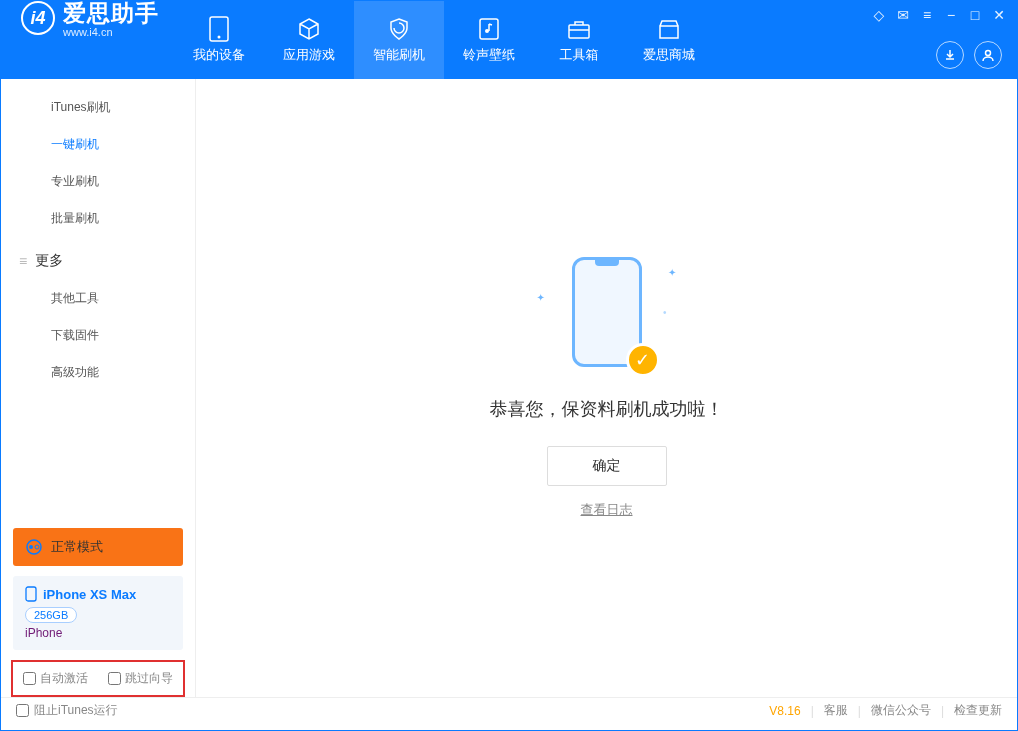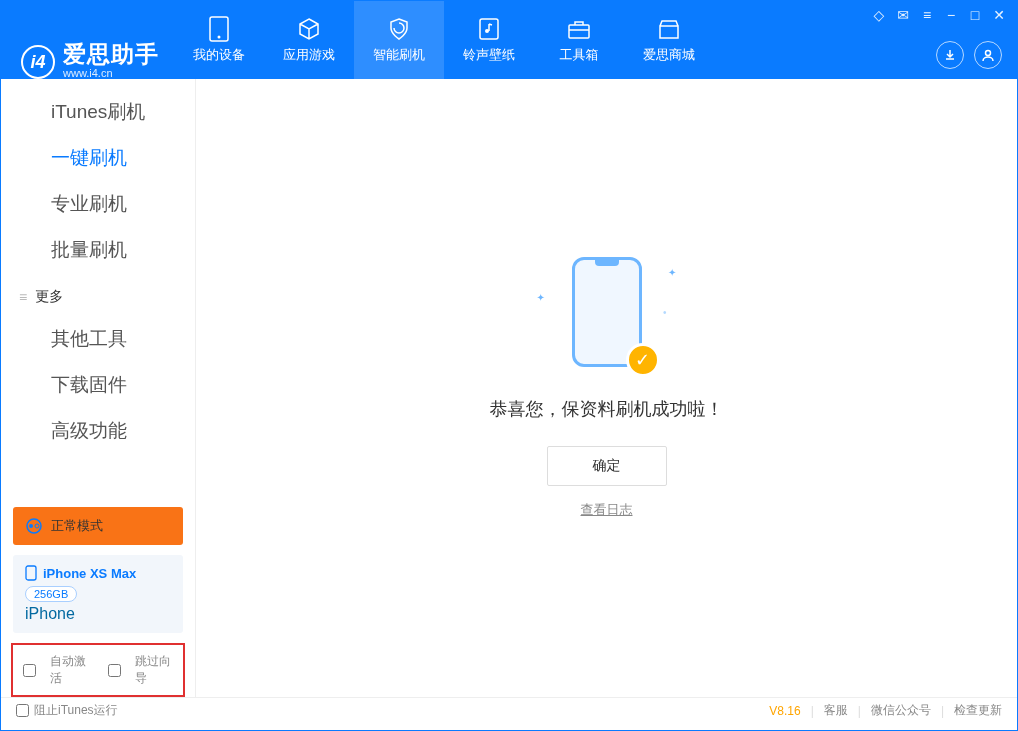--- a/index.html
+++ b/index.html
@@ -1,44 +1,44 @@
 <!DOCTYPE html>
 <html><head>
 <meta charset="utf-8">
 <style>
 * { margin: 0; padding: 0; box-sizing: border-box; font-family: "Microsoft YaHei", Arial, sans-serif; }
 body { background: #fff; width: 1018px; height: 731px; overflow: hidden; border: 1px solid #0a7bff; }
 .header { background: #0a7bff; height: 78px; display: flex; align-items: stretch; color: #fff; position: relative; }
-.logo-area { display: flex; align-items: flex-end; padding: 0 15px 0 20px; }
+.logo-area { display: flex; align-items: flex-start; padding: 0 15px 0 20px; }
 .logo-icon { width: 34px; height: 34px; border: 2.5px solid #fff; border-radius: 50%; display: flex; align-items: center; justify-content: center; font-size: 18px; font-weight: bold; font-style: italic; margin-right: 8px; }
 .logo-text { display: flex; flex-direction: column; line-height: 1.1; }
 .logo-title { font-size: 23px; font-weight: bold; letter-spacing: 1px; }
 .logo-sub { font-size: 11px; opacity: 0.85; }
 .nav-tabs { display: flex; flex: 1; }
 .nav-tab { width: 90px; display: flex; flex-direction: column; align-items: center; justify-content: center; font-size: 13px; cursor: pointer; position: relative; }
 .nav-tab.active { background: rgba(255,255,255,0.15); }
 .nav-tab-icon { width: 26px; height: 26px; margin-bottom: 4px; display: flex; align-items: center; justify-content: center; }
 .header-right { position: absolute; right: 10px; top: 6px; display: flex; gap: 8px; align-items: center; }
 .header-right span { cursor: pointer; font-size: 14px; opacity: 0.9; width: 16px; text-align: center; }
 .header-actions { position: absolute; right: 15px; bottom: 10px; display: flex; gap: 10px; }
 .header-actions .circ { width: 28px; height: 28px; border: 1.5px solid rgba(255,255,255,0.7); border-radius: 50%; display: flex; align-items: center; justify-content: center; cursor: pointer; }
 .body-area { display: flex; height: 618px; }
 .sidebar { width: 195px; border-right: 1px solid #eee; display: flex; flex-direction: column; padding-top: 10px; position: relative; }
 .side-section { padding: 0 0 5px 0; }
 .side-header { display: flex; align-items: center; padding: 10px 18px; font-size: 14px; color: #333; gap: 8px; }
-.side-item { padding: 10px 0 10px 50px; font-size: 19px; color: #555; cursor: pointer; }
+.side-item { padding: 10px 0 10px 50px; font-size: 12px; color: #555; cursor: pointer; }
 .side-item.active { color: #0a7bff; }
 .side-bottom { margin-top: auto; }
 .mode-box { margin: 0 12px 10px 12px; background: #f97316; border-radius: 3px; padding: 10px 12px; display: flex; align-items: center; font-size: 13px; color: #333; gap: 8px; }
 .device-box { margin: 0 12px 10px 12px; background: #f2f6fb; border-radius: 3px; padding: 10px 12px; font-size: 13px; }
 .device-name { color: #0a7bff; font-weight: bold; display: flex; align-items: center; gap: 6px; margin-bottom: 5px; }
 .storage-badge { display: inline-block; background: #fff; border: 1px solid #a9cfff; color: #0a7bff; border-radius: 10px; padding: 1px 8px; font-size: 11px; margin-bottom: 3px; }
-.device-type { color: #0369a1; font-size: 16px; }
+.device-type { color: #701a75; font-size: 12px; }
 .checkbox-row { border: 2px solid #e03030; padding: 8px 10px; margin: 0 10px 0 10px; display: flex; gap: 20px; font-size: 12px; color: #888; }
-.checkbox-row label { display: flex; align-items: center; gap: 14px; cursor: pointer; }
+.checkbox-row label { display: flex; align-items: center; gap: 4px; cursor: pointer; }
 .checkbox-row input { width: 13px; height: 13px; }
 .main { flex: 1; display: flex; flex-direction: column; align-items: center; justify-content: center; position: relative; }
 .success-illustration { position: relative; width: 130px; height: 120px; margin-bottom: 20px; }
 .phone-shape { width: 70px; height: 110px; border: 3px solid #6db6ff; border-radius: 12px; background: #f0f7ff; margin: 0 auto; position: relative; }
 .phone-notch { position: absolute; top: 0; left: 50%; transform: translateX(-50%); width: 24px; height: 6px; background: #6db6ff; border-radius: 0 0 4px 4px; }
 .check-circle { position: absolute; right: 12px; bottom: 0; width: 34px; height: 34px; background: #ffb400; border-radius: 50%; display: flex; align-items: center; justify-content: center; color: #fff; font-size: 18px; border: 3px solid #fff; }
 .sparkle { position: absolute; color: #6db6ff; font-size: 10px; }
 .sparkle.s1 { left: -5px; top: 35px; }
 .sparkle.s2 { right: -5px; top: 10px; }
 .sparkle.s3 { right: 5px; top: 50px; color: #b3d9ff; }

